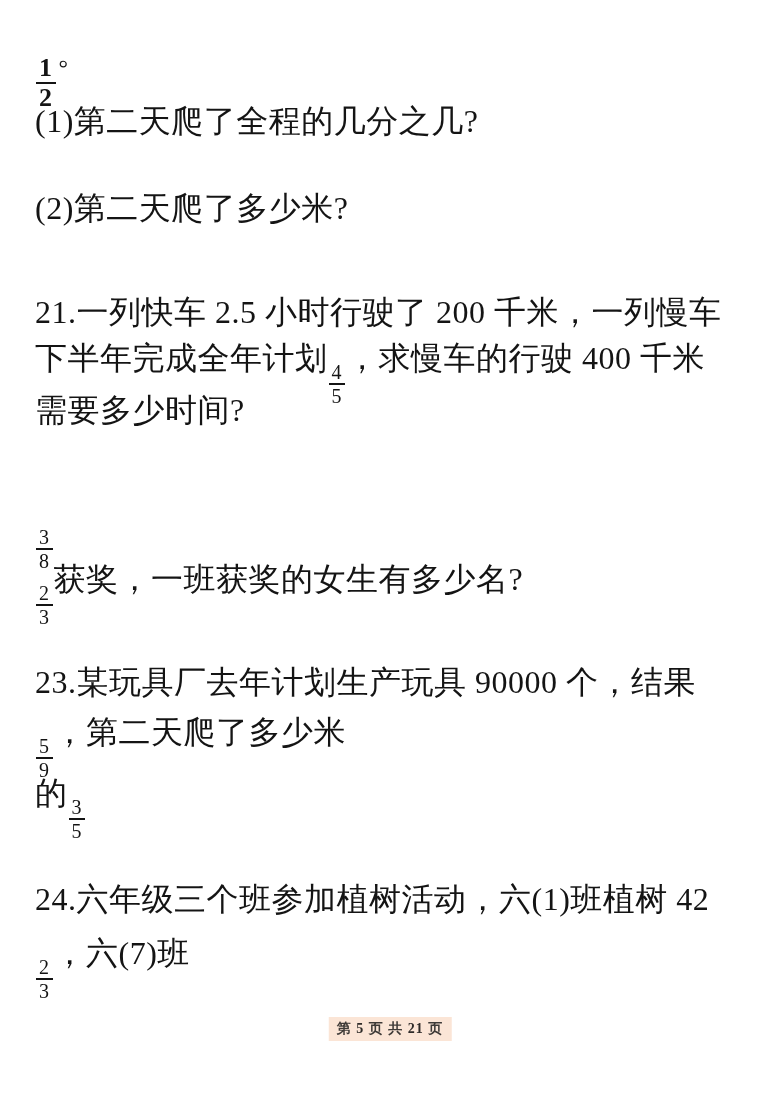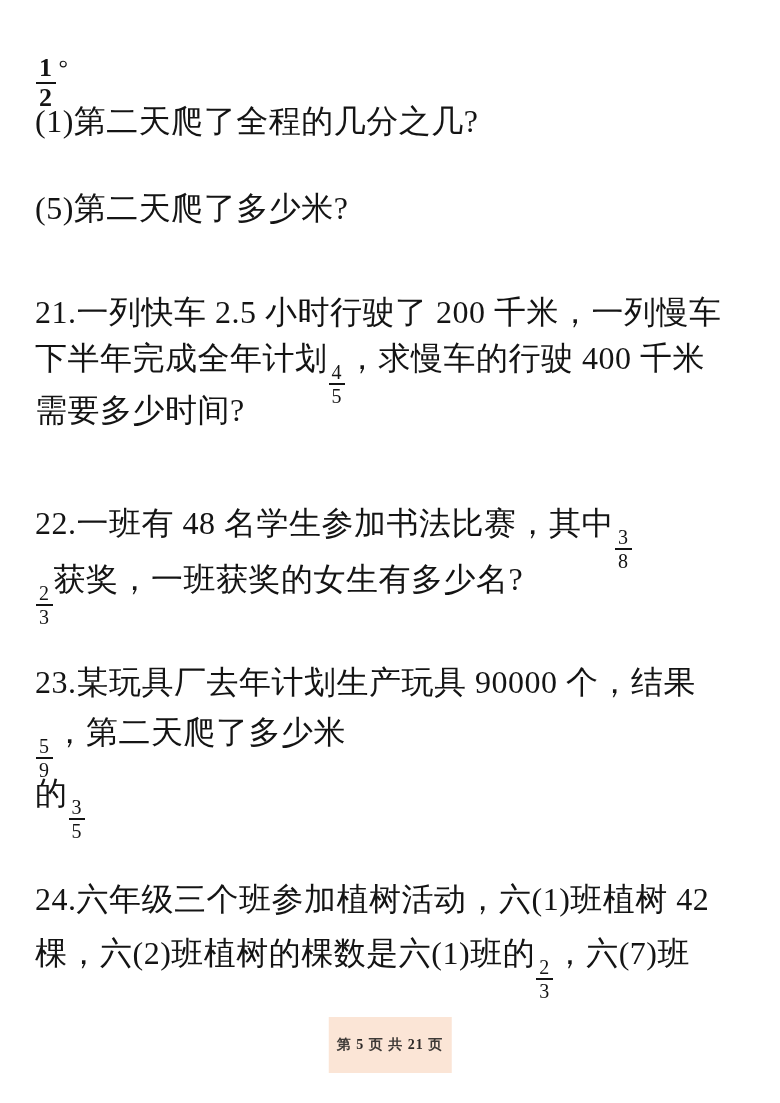--- a/index.html
+++ b/index.html
@@ -53,60 +53,60 @@
   }
   .footer {
     position: absolute;
     top: 1017px;
     left: 50%;
     transform: translateX(-50%);
     background: #fbe5d6;
     color: #3e3a37;
     font-size: 14px;
     line-height: 24px;
-    padding: 16px 8px;
+    padding: 0 8px;
     font-weight: bold;
     white-space: nowrap;
     letter-spacing: 1px;
   }
   .footer .seg.bold { font-weight: bold; color: #2e2a28; }
 </style>
 </head>
 <body>
 
 <div class="page">
   <div class="line" style="top:33px"><span class="frac big">
         <span class="fnum">1</span>
         <span class="fden">2</span>
       </span><span class="seg">。</span></div>
   <div class="line" style="top:101px"><span class="seg">(1)第二天爬了全程的几分之几?</span></div>
-  <div class="line" style="top:188px"><span class="seg">(5)第二天爬了多少米?</span></div>
+  <div class="line" style="top:188px"><span class="seg">(2)第二天爬了多少米?</span></div>
   <div class="line" style="top:292px"><span class="seg">21.一列快车 2.5 小时行驶了 200 千米，一列慢车</span></div>
   <div class="line" style="top:338px"><span class="seg">下半年完成全年计划</span><span class="frac">
         <span class="fnum">4</span>
         <span class="fden">5</span>
       </span><span class="seg">，求慢车的行驶 400 千米</span></div>
   <div class="line" style="top:390px"><span class="seg">需要多少时间?</span></div>
-  <div class="line" style="top:503px"><span class="seg">22.一班有 48 名学生参加书法比赛，其中</span><span class="frac">
+  <div class="line" style="top:503px"><span class="frac">
         <span class="fnum">3</span>
         <span class="fden">8</span>
       </span></div>
   <div class="line" style="top:559px"><span class="frac">
         <span class="fnum">2</span>
         <span class="fden">3</span>
       </span><span class="seg">获奖，一班获奖的女生有多少名?</span></div>
   <div class="line" style="top:662px"><span class="seg">23.某玩具厂去年计划生产玩具 90000 个，结果</span></div>
   <div class="line" style="top:712px"><span class="frac">
         <span class="fnum">5</span>
         <span class="fden">9</span>
       </span><span class="seg">，第二天爬了多少米</span></div>
   <div class="line" style="top:773px"><span class="seg">的</span><span class="frac">
         <span class="fnum">3</span>
         <span class="fden">5</span>
       </span></div>
   <div class="line" style="top:879px"><span class="seg">24.六年级三个班参加植树活动，六(1)班植树 42</span></div>
-  <div class="line" style="top:933px"><span class="seg">棵，六(2)班植树的棵数是六(1)班的</span><span class="frac">
+  <div class="line" style="top:933px"><span class="frac">
         <span class="fnum">2</span>
         <span class="fden">3</span>
       </span><span class="seg">，六(7)班</span></div>
 
   <div class="footer"><span class="seg">第 </span><span class="seg bold">5</span><span class="seg"> 页 共 </span><span class="seg bold">21</span><span class="seg"> 页</span></div>
 </div>
 
 </body></html>

